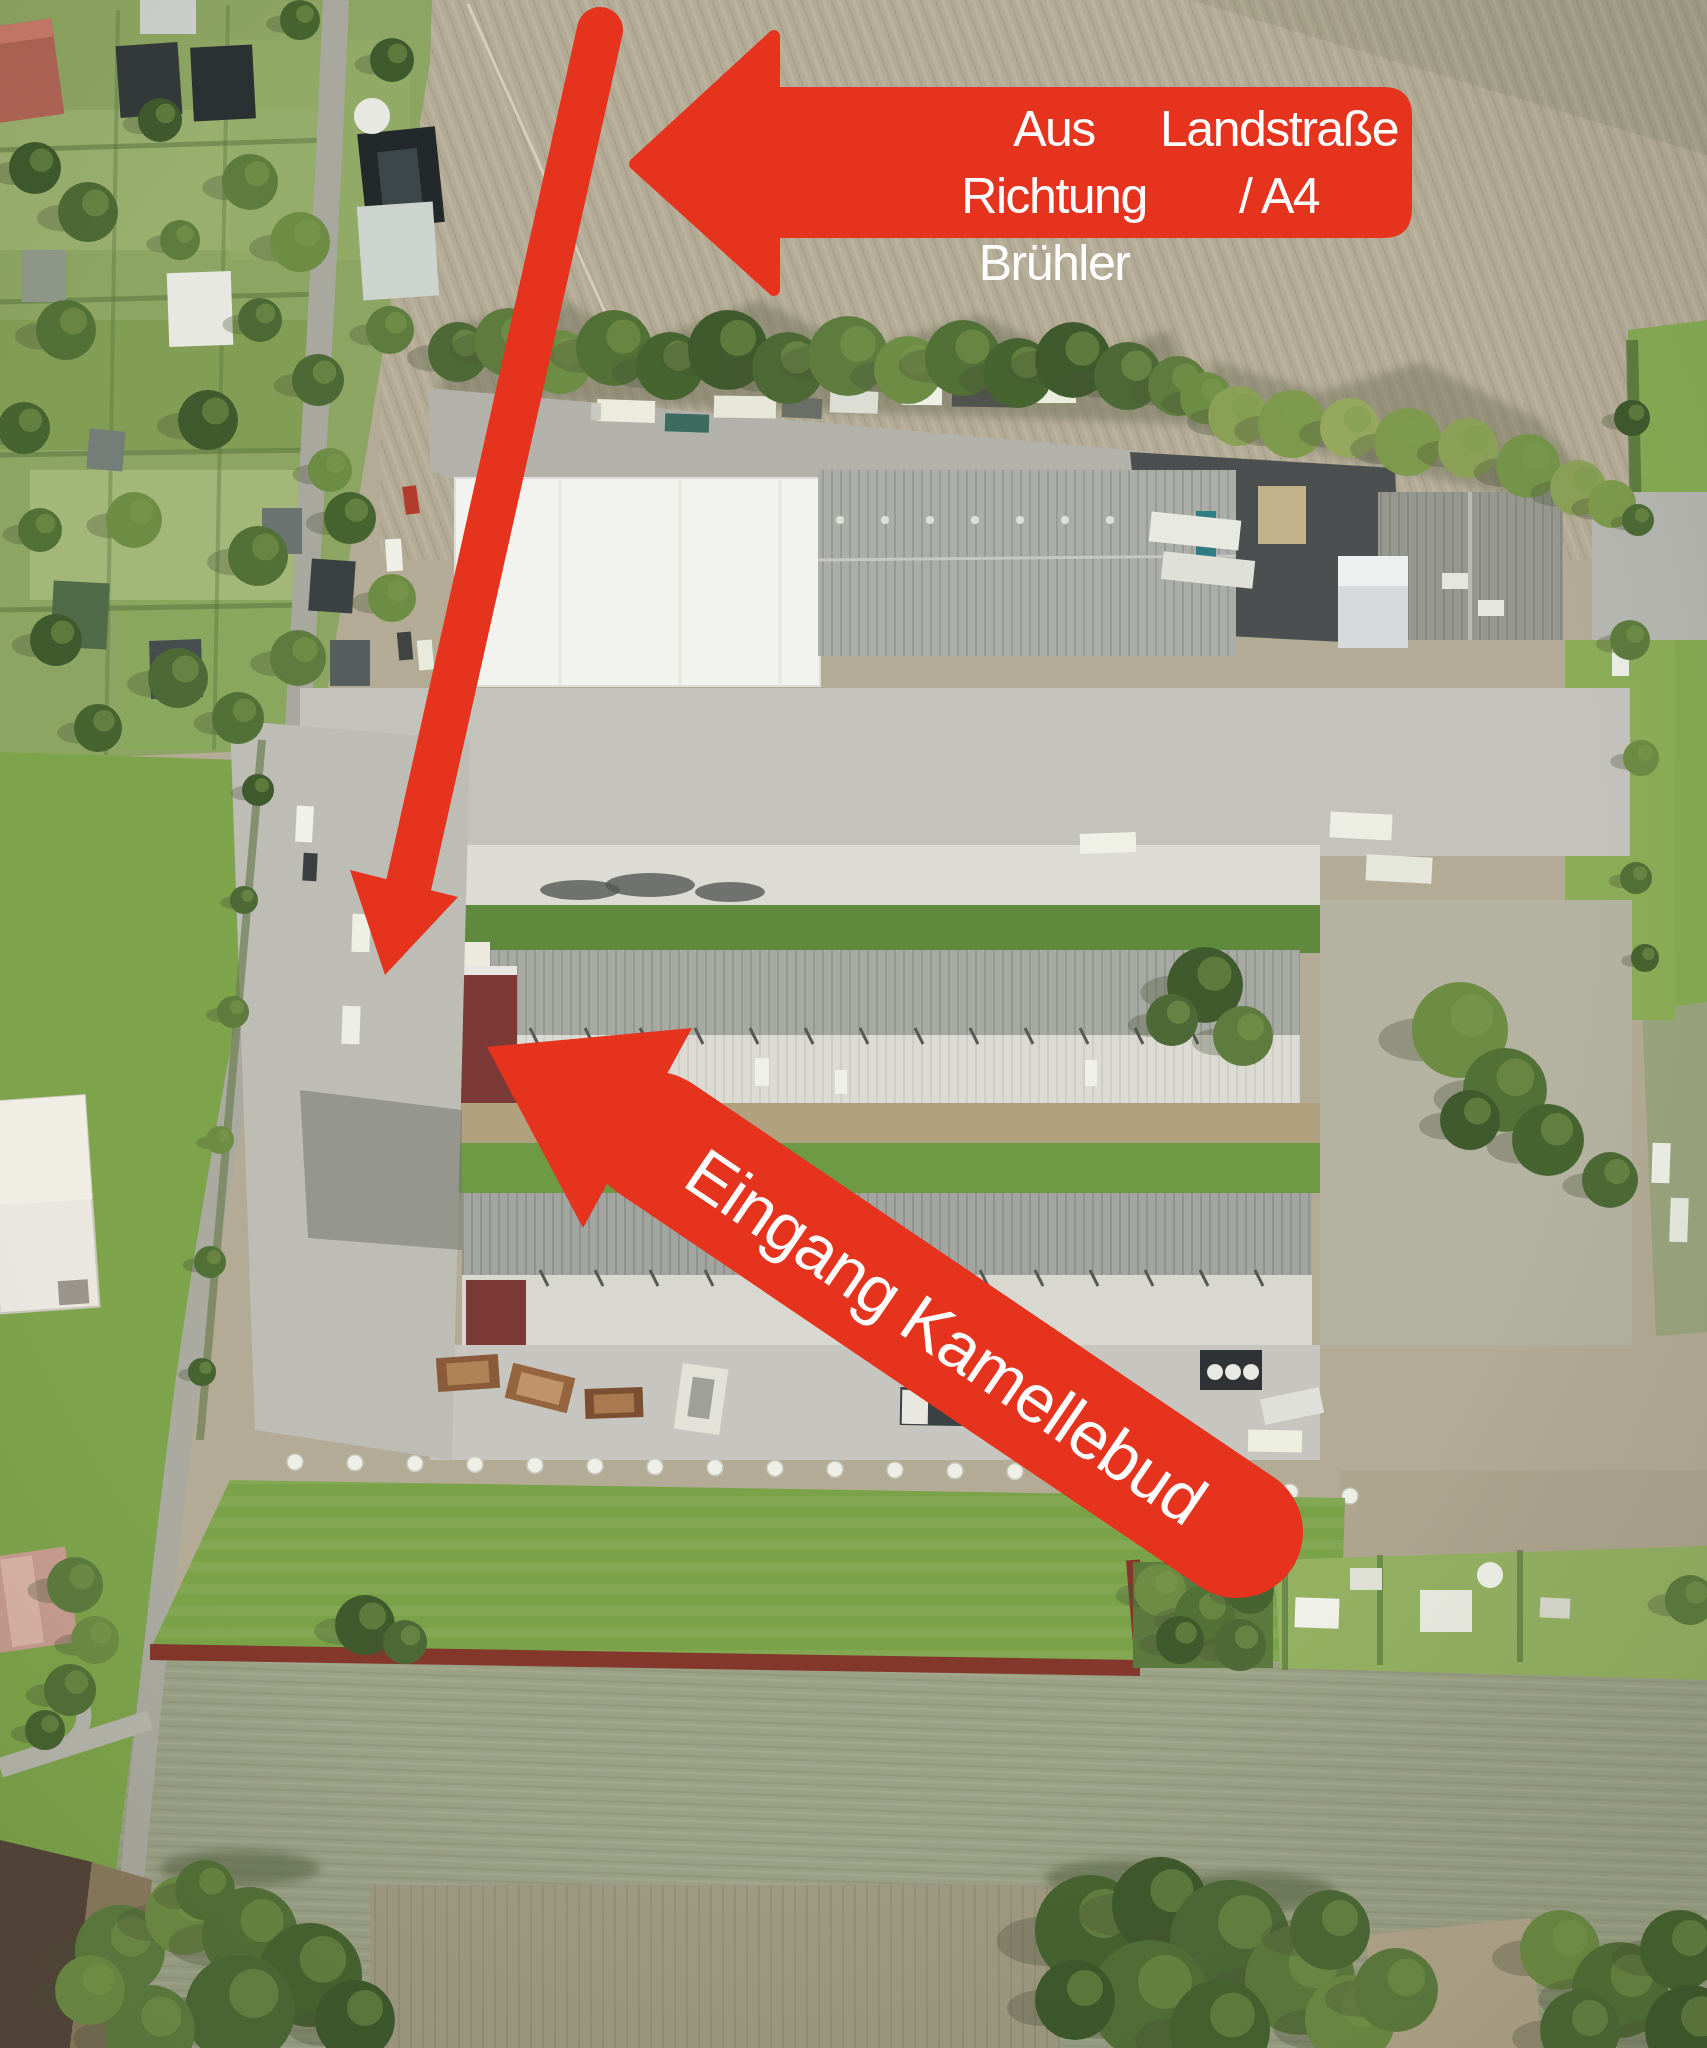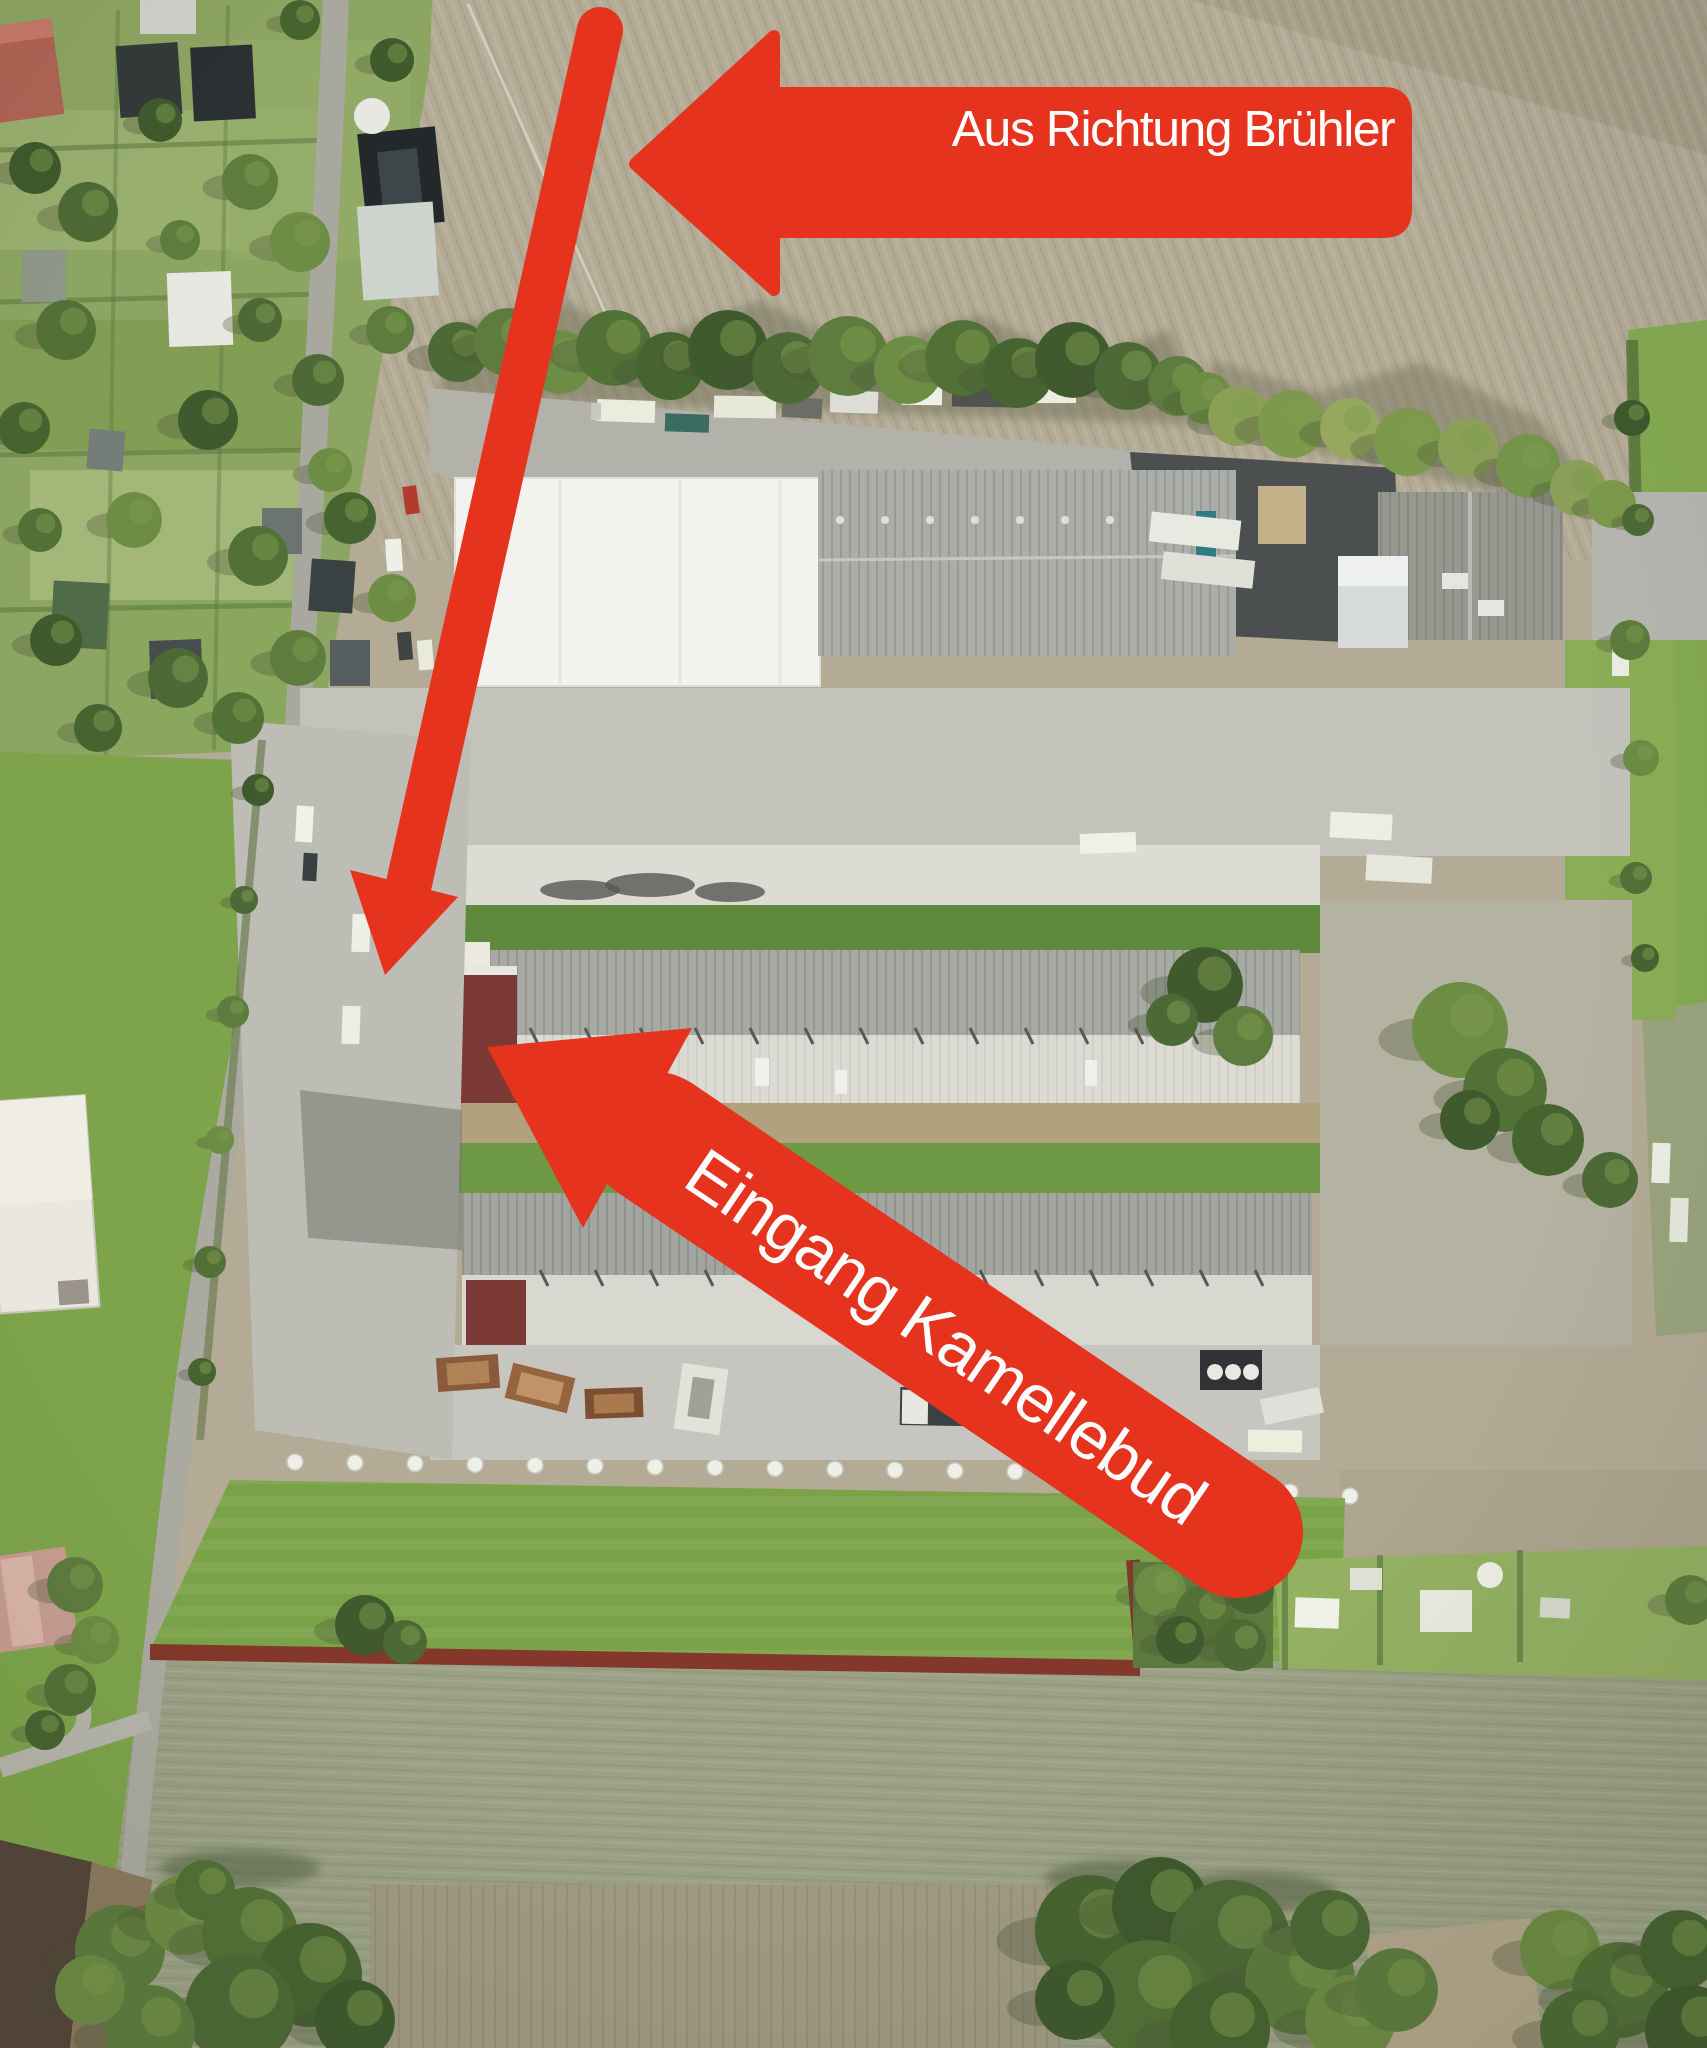--- a/index.html
+++ b/index.html
@@ -1,21 +1,21 @@
 <!DOCTYPE html>
 <html><head>
 <meta charset="utf-8">
 <style>
   html,body{margin:0;padding:0;background:#222;}
   .stage{position:relative;width:1707px;height:2048px;overflow:hidden;background:#b4ab96;
          font-family:"Liberation Sans",sans-serif;}
   .stage svg{position:absolute;left:0;top:0;}
   .label{position:absolute;color:#fff;text-align:center;}
-  .banner-label{left:948px;top:96px;width:450px;height:140px;display:flex;flex-direction:column;
-                justify-content:flex-start;font-size:50px;line-height:67px;letter-spacing:-1.5px;font-weight:400;}
+  .banner-label{left:948px;top:96px;width:450px;height:140px;display:flex;flex-direction:row;
+                justify-content:flex-end;font-size:50px;line-height:67px;letter-spacing:-1.5px;font-weight:400;}
   .entrance-label{left:596px;top:1297px;width:700px;font-size:68px;letter-spacing:-1px;font-weight:400;
                   white-space:nowrap;transform:rotate(34.2deg);transform-origin:50% 50%;}
 </style>
 </head>
 <body>
 
 <div class="stage">
 <svg width="1707" height="2048" viewBox="0 0 1707 2048">
   <defs>
     <pattern id="pTop" width="14" height="14" patternUnits="userSpaceOnUse" patternTransform="rotate(70)">
@@ -629,15 +629,16 @@
     <path d="M635 164 L774 36 L774 93 L1384 93 Q1406 93 1406 115 L1406 210 Q1406 232 1384 232 L774 232 L774 290 Z" stroke-width="12" stroke-linejoin="round" fill="#e5331d" stroke="#e5331d"></path>
     <line x1="600" y1="30" x2="408" y2="888" stroke-width="46" stroke-linecap="round" stroke="#e5331d"></line>
     <polygon points="385,975 350,870 458,897" fill="#e5331d"></polygon>
     <line x1="655" y1="1138" x2="1237" y2="1532" stroke-width="132" stroke-linecap="round" stroke="#e5331d"></line>
     <polygon points="487,1047 692,1028 583,1228" fill="#e5331d"></polygon>
   </g>
 </svg>
 
 <div class="label banner-label" style="color: rgb(255, 255, 255);">
   <span>Aus Richtung Brühler</span>
+  <span>Landstraße / A4</span>
 </div>
 <div class="label entrance-label" style="color: rgb(255, 255, 255);">Eingang Kamellebud</div>
 </div>
 
 </body></html>

